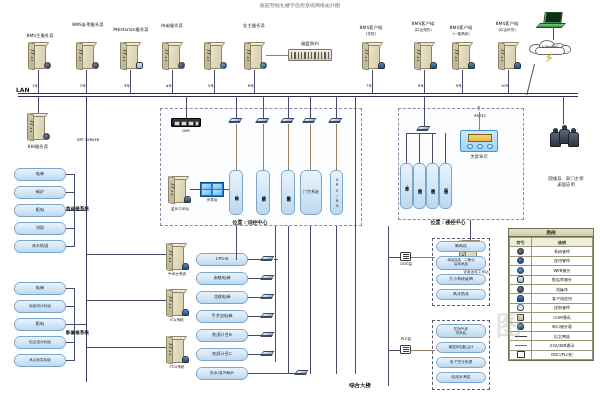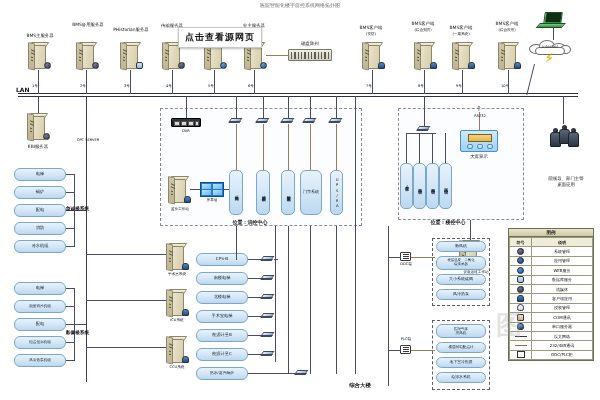--- a/index.html
+++ b/index.html
@@ -839,15 +839,14 @@
       <tr>
         <td class="sym"><span class="lgi plc"></span></td>
         <td class="desc">DDC/PLC柜</td>
       </tr>
     </tbody>
       </table>
   </div>
 
   <div class="watermark" style="left:496px; top:308px;">图</div>
 
-  <div class="tooltip" style="left:178px; top:27px;">点击查看源网页</div>
 
 </div>
 
 </body></html>

